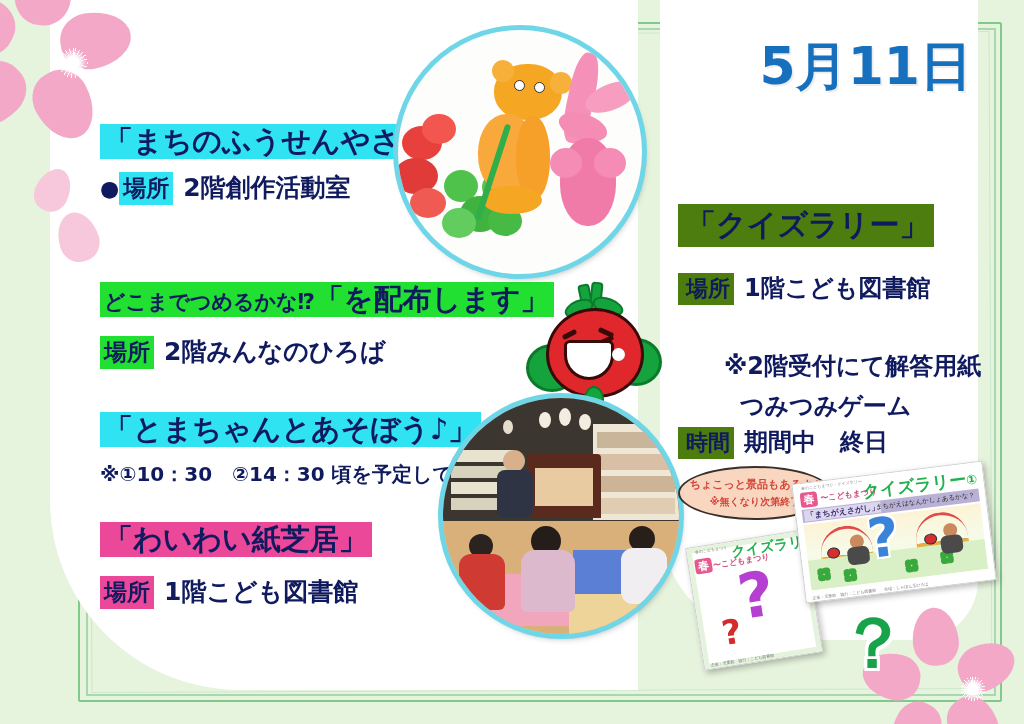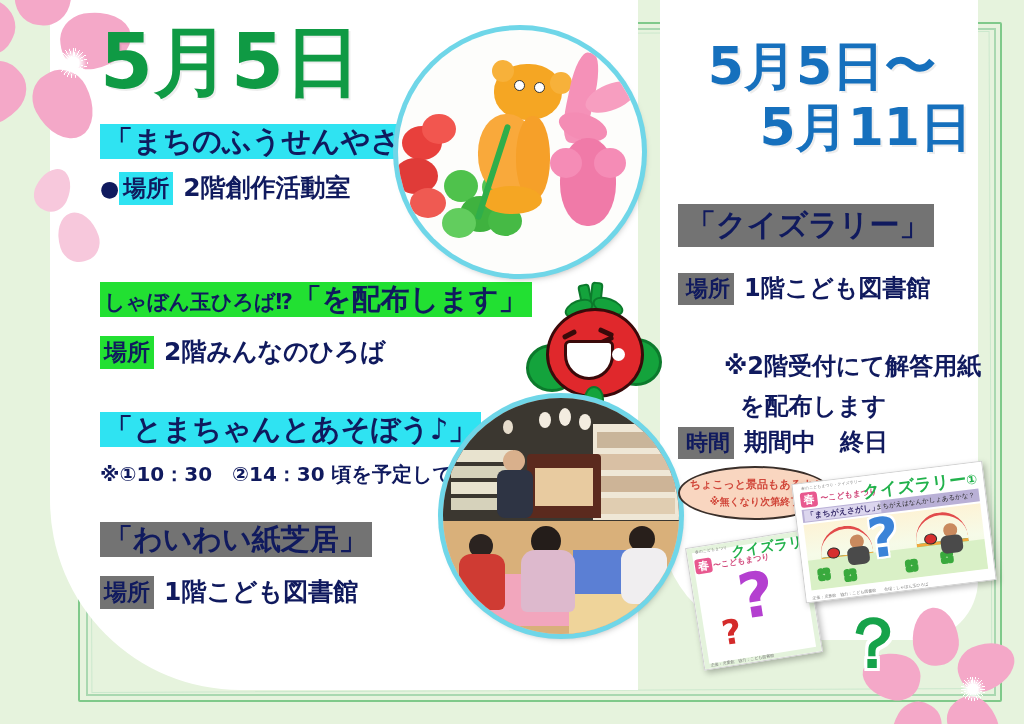--- a/index.html
+++ b/index.html
@@ -95,22 +95,22 @@
   }
   .title-right .l2{display:block;text-align:right;padding-right:4px;}
 
   
   .hl{
     display:inline-block;padding:1px 4px;
     font-weight:bold;color:#101a5e;
   }
   .hl.cyan{background:#2fe3f2;}
   .hl.green{background:#22e032;}
-  .hl.yellow{background:#737373;}
-  .hl.magenta{background:#737373;padding-left:8px;}
+  .hl.yellow{background:#ec4899;}
+  .hl.magenta{background:#4d7c0f;padding-left:8px;}
   .evt{position:absolute;white-space:nowrap;}
   .evt-title{font-size:29px;font-weight:bold;color:#101a5e;line-height:1.15;}
   .evt-title .pre{font-size:21px;}
   .row{font-size:25px;font-weight:bold;color:#101a5e;margin-top:12px;white-space:nowrap;}
   .row .bullet{color:#101a5e;font-size:22px;}
   .row .lbl{margin:0 10px 0 0;font-size:23px;}
   .note{font-size:20px;font-weight:bold;color:#101a5e;margin-top:14px;white-space:nowrap;}
 
   
   .r-row{font-size:24px;font-weight:bold;color:#101a5e;white-space:nowrap;}
@@ -226,34 +226,33 @@
 
   <div class="sakura s-br">
     <div class="petal p0"></div>
     <div class="petal p1"></div>
     <div class="petal p2"></div>
     <div class="petal p3"></div>
     <div class="petal p4"></div>
     <div class="core"></div>
   </div>
 
-  <div class="title-left">5月5日</div>
 
   <div class="evt" style="left:100px;top:124px;">
     <div class="evt-title">
       <span class="hl cyan">「まちのふうせんやさん」</span>
     </div>
     <div class="row">
       <span class="bullet">●</span><span class="hl cyan lbl">場所</span><span>2階創作活動室</span>
     </div>
   </div>
 
   <div class="evt" style="left:100px;top:282px;">
     <div class="evt-title">
-      <span class="hl green"><span class="pre">しゃぼん玉ひろば⁉</span><span>「を配布します」</span></span>
+      <span class="hl green"><span class="pre">どこまでつめるかな⁉</span><span>「を配布します」</span></span>
     </div>
     <div class="row" style="margin-top:18px;">
       <span class="hl green lbl">場所</span><span>2階みんなのひろば</span>
     </div>
   </div>
 
   <div class="evt" style="left:100px;top:412px;">
     <div class="evt-title">
       <span class="hl cyan">「とまちゃんとあそぼう♪」</span>
     </div>
@@ -350,35 +349,34 @@
     <div style="position:absolute;left:186px;top:128px;width:26px;height:26px;background:#281f1b;border-radius:50%;"></div>
     <div style="position:absolute;left:178px;top:150px;width:46px;height:56px;background:#f0eef0;border-radius:12px;"></div>
 
     <div style="position:absolute;left:96px;top:14px;width:12px;height:16px;background:#f3ece0;border-radius:50%;"></div>
     <div style="position:absolute;left:116px;top:10px;width:12px;height:18px;background:#f3ece0;border-radius:50%;"></div>
     <div style="position:absolute;left:136px;top:16px;width:12px;height:16px;background:#f3ece0;border-radius:50%;"></div>
     <div style="position:absolute;left:60px;top:22px;width:10px;height:14px;background:#e6dccb;border-radius:50%;"></div>
   </div>
 
   <div class="title-right">
-    <span>5月5日〜</span>
     <span class="l2">5月11日</span>
   </div>
 
   <div style="position:absolute;left:678px;top:204px;">
     <div style="font-size:30px;font-weight:bold;color:#101a5e;">
       <span class="hl magenta">「クイズラリー」</span>
     </div>
   </div>
 
   <div class="r-row" style="position:absolute;left:678px;top:272px;">
     <span class="hl magenta" style="font-size:22px;margin-right:10px;">場所</span><span>1階こども図書館</span>
   </div>
   <div class="r-sub" style="position:absolute;left:724px;top:350px;">※2階受付にて解答用紙</div>
-  <div class="r-sub" style="position:absolute;left:740px;top:390px;">を配布します</div>
+  <div class="r-sub" style="position:absolute;left:740px;top:390px;">つみつみゲーム</div>
 
   <div class="r-row" style="position:absolute;left:678px;top:426px;">
     <span class="hl magenta" style="font-size:22px;margin-right:10px;">時間</span><span>期間中　終日</span>
   </div>
 
   <div class="bubble">
     <div class="b1">ちょこっと景品もあるよ♪</div>
     <div class="b2">※無くなり次第終了</div>
   </div>
 

